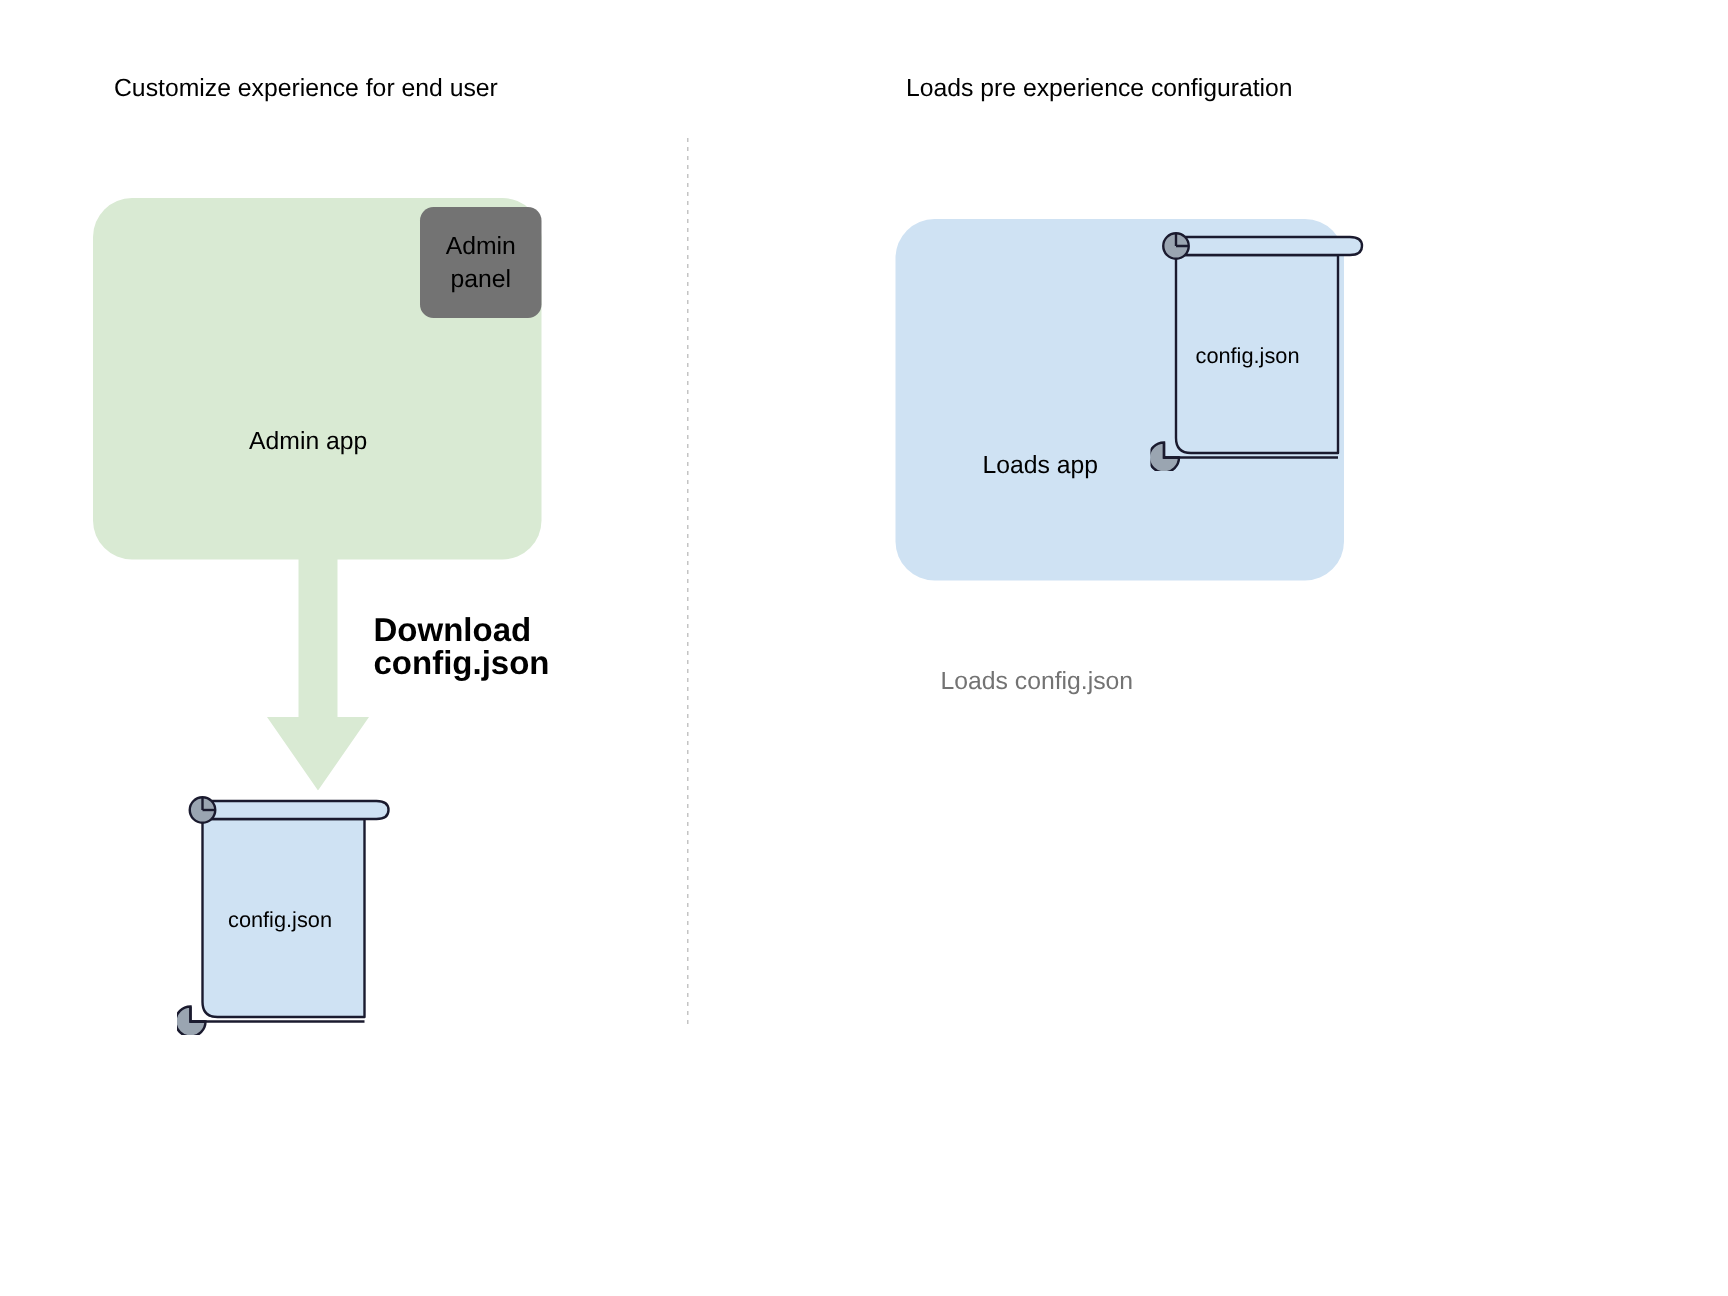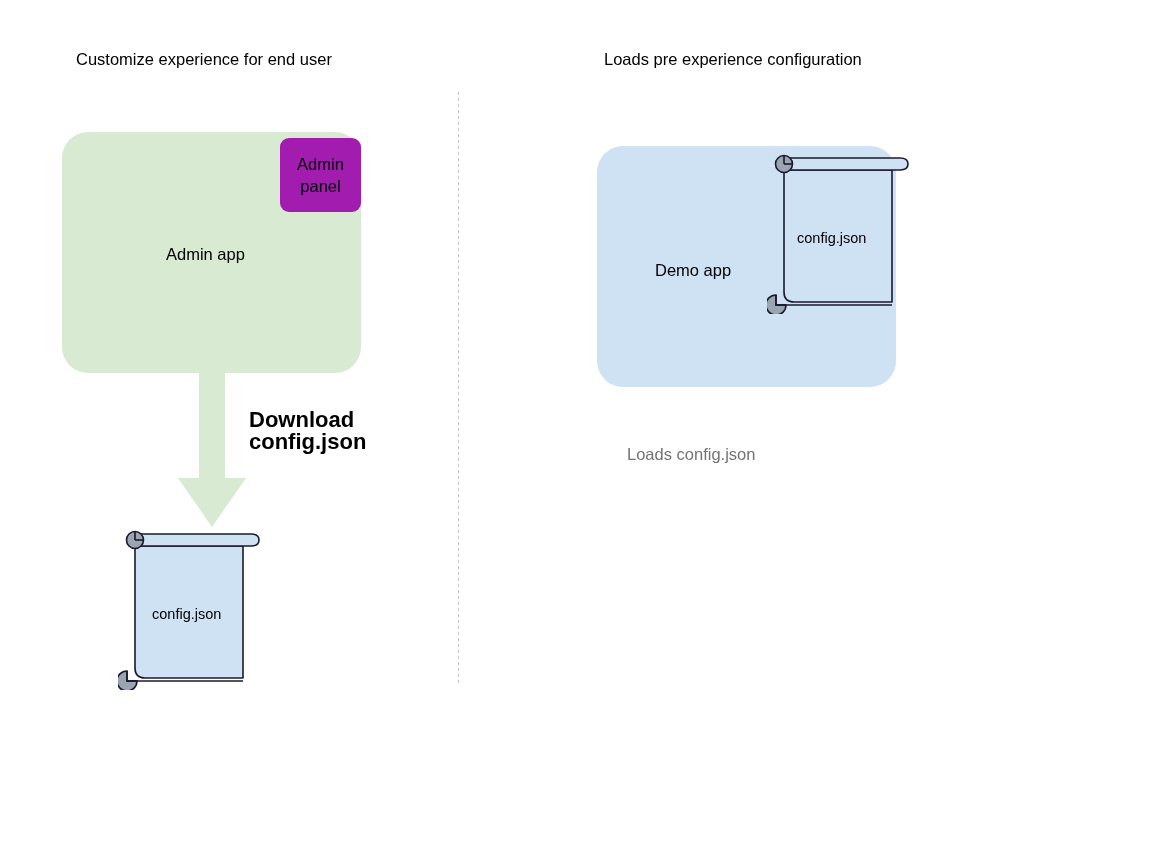--- a/index.html
+++ b/index.html
@@ -62,32 +62,33 @@
     width: 299px;
     height: 241px;
     background: #cfe2f3;
   }
   .app-label {
     position: absolute;
     font-size: 16.5px;
     line-height: 20px;
     white-space: nowrap;
     color: #000;
+    margin-top: 40px;
   }
   #admin-app-label { left: 166px; top: 244px; }
   #demo-app-label  { left: 655px; top: 260px; }
 
   
   #admin-panel {
     position: absolute;
     left: 280px;
     top: 138px;
     width: 81px;
     height: 74px;
-    background: #a21caf;
+    background: #737373;
     border-radius: 9px;
     display: flex;
     align-items: center;
     justify-content: center;
     text-align: center;
   }
   #admin-panel-label {
     font-size: 16.5px;
     line-height: 22px;
     color: #000;
@@ -192,21 +193,21 @@
     <path d="M 9 143 A 10 10 0 1 0 19 153 L 9 153 Z" fill="#9aa5b1" stroke="#1a1a2e" stroke-width="1.6"></path>
     <path d="M 19 153 L 9 153 L 9 143" fill="none" stroke="#1a1a2e" stroke-width="1.6"></path>
 
     <line x1="9" y1="153" x2="125" y2="153" stroke="#1a1a2e" stroke-width="1.6"></line>
   </svg>
 
   <div class="scroll-label" id="scroll-left-label">config.json</div>
 
   <div class="app-box" id="demo-app"></div>
 
-  <div class="app-label" id="demo-app-label">Demo app</div>
+  <div class="app-label" id="demo-app-label">Loads app</div>
 
   <svg class="scroll-doc" id="scroll-right" viewBox="0 0 148 162">
     <path d="M 17 18 L 125 18 L 125 150 L 27 150 L 27 150 Q 17 150 17 140 Z" fill="#cfe2f3" stroke="#1a1a2e" stroke-width="1.6" stroke-linejoin="round"></path>
     <path d="M 17 6 L 133 6 Q 141 6 141 12 Q 141 18 133 18 L 17 18 Z" fill="#cfe2f3" stroke="#1a1a2e" stroke-width="1.6" stroke-linejoin="round"></path>
     <circle cx="17" cy="12" r="8.5" fill="#9aa5b1" stroke="#1a1a2e" stroke-width="1.6"></circle>
     <line x1="17" y1="12" x2="25.5" y2="12" stroke="#1a1a2e" stroke-width="1.6"></line>
     <line x1="17" y1="12" x2="17" y2="3.5" stroke="#1a1a2e" stroke-width="1.6"></line>
     <path d="M 9 143 A 10 10 0 1 0 19 153 L 9 153 Z" fill="#9aa5b1" stroke="#1a1a2e" stroke-width="1.6"></path>
     <path d="M 19 153 L 9 153 L 9 143" fill="none" stroke="#1a1a2e" stroke-width="1.6"></path>
     <line x1="9" y1="153" x2="125" y2="153" stroke="#1a1a2e" stroke-width="1.6"></line>

